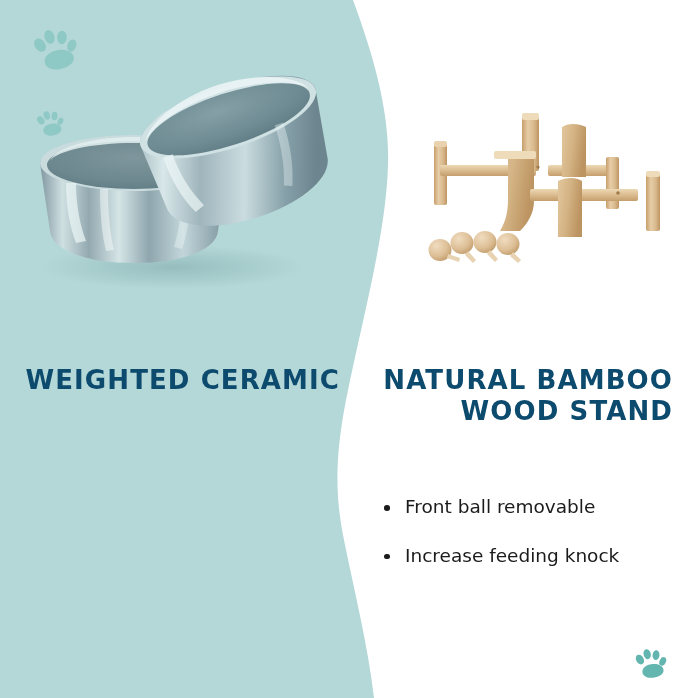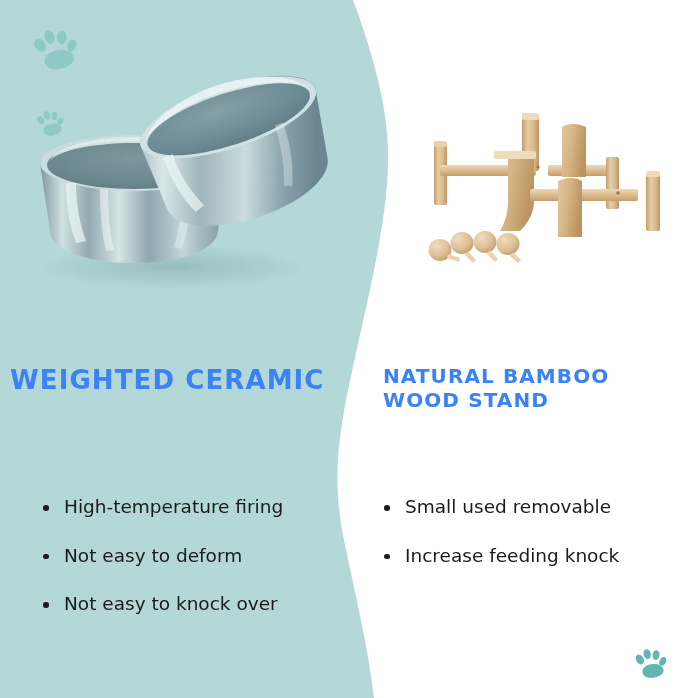--- a/index.html
+++ b/index.html
@@ -37,39 +37,39 @@
     position: absolute;
   }
   #ceramic-art { left: 22px; top: 55px; width: 320px; height: 240px; }
   #bamboo-art  { left: 410px; top: 105px; width: 265px; height: 165px; }
 
   
   .heading {
     position: absolute;
     font-family: "DejaVu Sans", sans-serif;
     font-weight: bold;
-    color: #3b82f6;
+    color: #0c4a6e;
     letter-spacing: 1.1px;
     text-transform: uppercase;
     line-height: 1.18;
-    text-align: left;
+    text-align: right;
     margin: 0;
     -webkit-font-smoothing: antialiased;
   }
   #heading-left {
     left: 10px;
     top: 365px;
     width: 330px;
     font-size: 26px;
   }
   #heading-right {
     left: 383px;
     top: 365px;
     width: 290px;
-    font-size: 20px;
+    font-size: 26px;
   }
   #heading-right .line2 { display: block; }
 
   
   .bullets {
     position: absolute;
     list-style: none;
     margin: 0;
     padding: 0;
     font-family: "DejaVu Sans", sans-serif;
@@ -276,34 +276,23 @@
     </g>
   </svg>
 
   <h2 id="heading-left" class="heading">WEIGHTED CERAMIC</h2>
 
   <h2 id="heading-right" class="heading">
     <span class="line1">NATURAL BAMBOO</span>
     <span class="line2">WOOD STAND</span>
   </h2>
 
-  <ul id="bullets-left" class="bullets">
-    <li>
-      <span class="bullet-text">High-temperature firing</span>
-    </li>
-    <li>
-      <span class="bullet-text">Not easy to deform</span>
-    </li>
-    <li>
-      <span class="bullet-text">Not easy to knock over</span>
-    </li>
-  </ul>
 
   <ul id="bullets-right" class="bullets">
     <li>
-      <span class="bullet-text">Small used removable</span>
+      <span class="bullet-text">Front ball removable</span>
     </li>
     <li>
       <span class="bullet-text">Increase feeding knock</span>
     </li>
   </ul>
 
 </div>
 
 </body></html>

